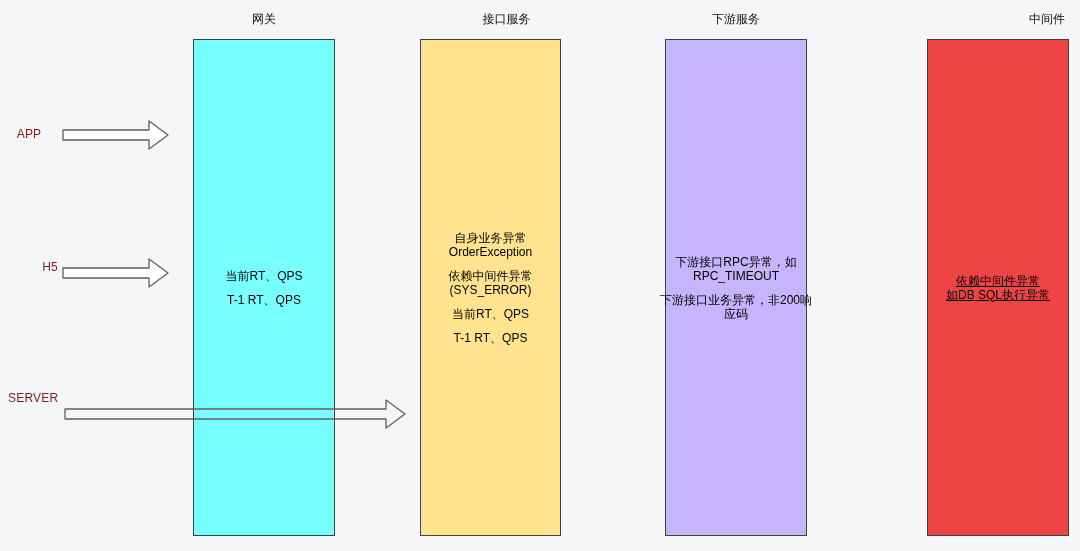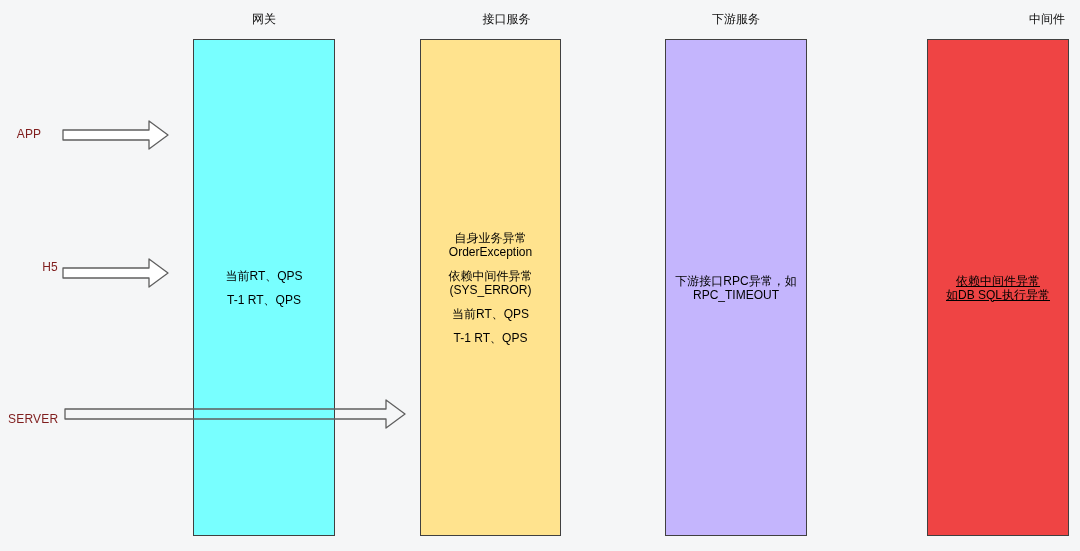--- a/index.html
+++ b/index.html
@@ -64,21 +64,21 @@
     width: 58px;
     height: 16px;
     font-size: 12px;
     line-height: 16px;
     color: #7f1d1d;
     text-align: center;
     letter-spacing: 0.2px;
   }
   .src-app    { top: 126px; }
   .src-h5     { top: 259px; text-align: right; }
-  .src-server { top: 411px; padding-left: 8px; }
+  .src-server { top: 390px; padding-left: 8px; }
 
   
   .arrow-svg { position: absolute; display: block; }
   .arrow-app    { left: 62px; top: 118px; }
   .arrow-h5     { left: 62px; top: 256px; }
   .arrow-server { left: 64px; top: 397px; z-index: 5; }
 </style>
 </head>
 <body style="background-color: rgb(245, 246, 247);">
 
@@ -118,20 +118,24 @@
       </div>
     </div>
   </div>
 
   <div class="lane lane-3" style="background-color: #c4b5fd;">
     <div class="lane-body">
       <div class="para">
         <div class="line">下游接口RPC异常，如</div>
         <div class="line">RPC_TIMEOUT</div>
       </div>
+      <div class="para">
+        <div class="line">下游接口业务异常，非200响</div>
+        <div class="line">应码</div>
+      </div>
     </div>
   </div>
 
   <div class="lane lane-4" style="background-color: #ef4444; text-decoration: underline;">
     <div class="lane-body">
       <div class="para">
         <div class="line">依赖中间件异常</div>
         <div class="line">如DB SQL执行异常</div>
       </div>
     </div>

